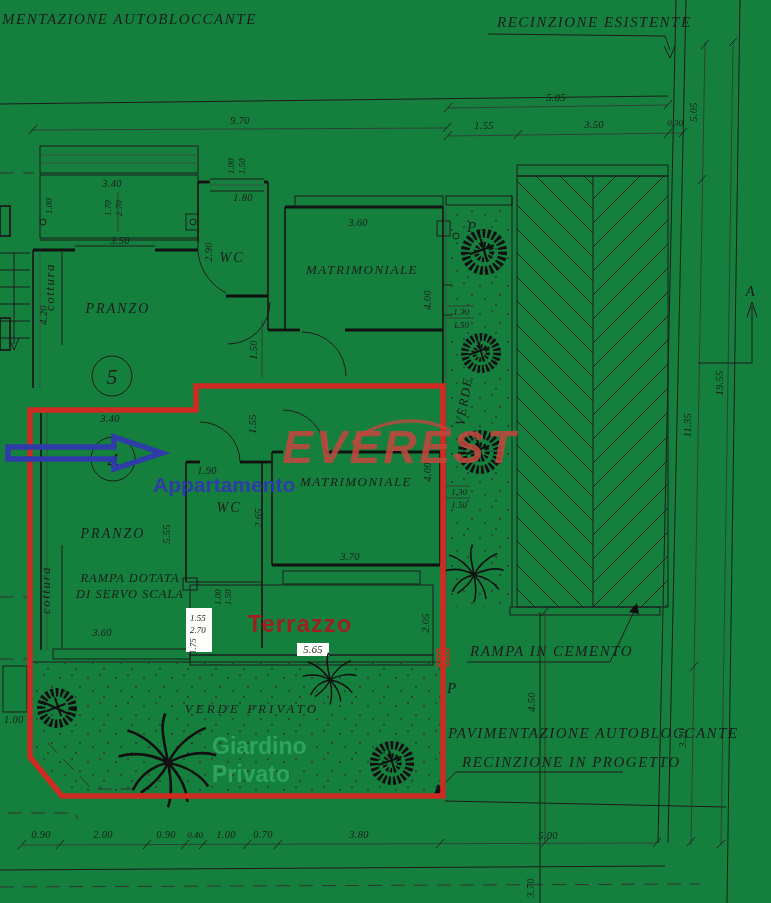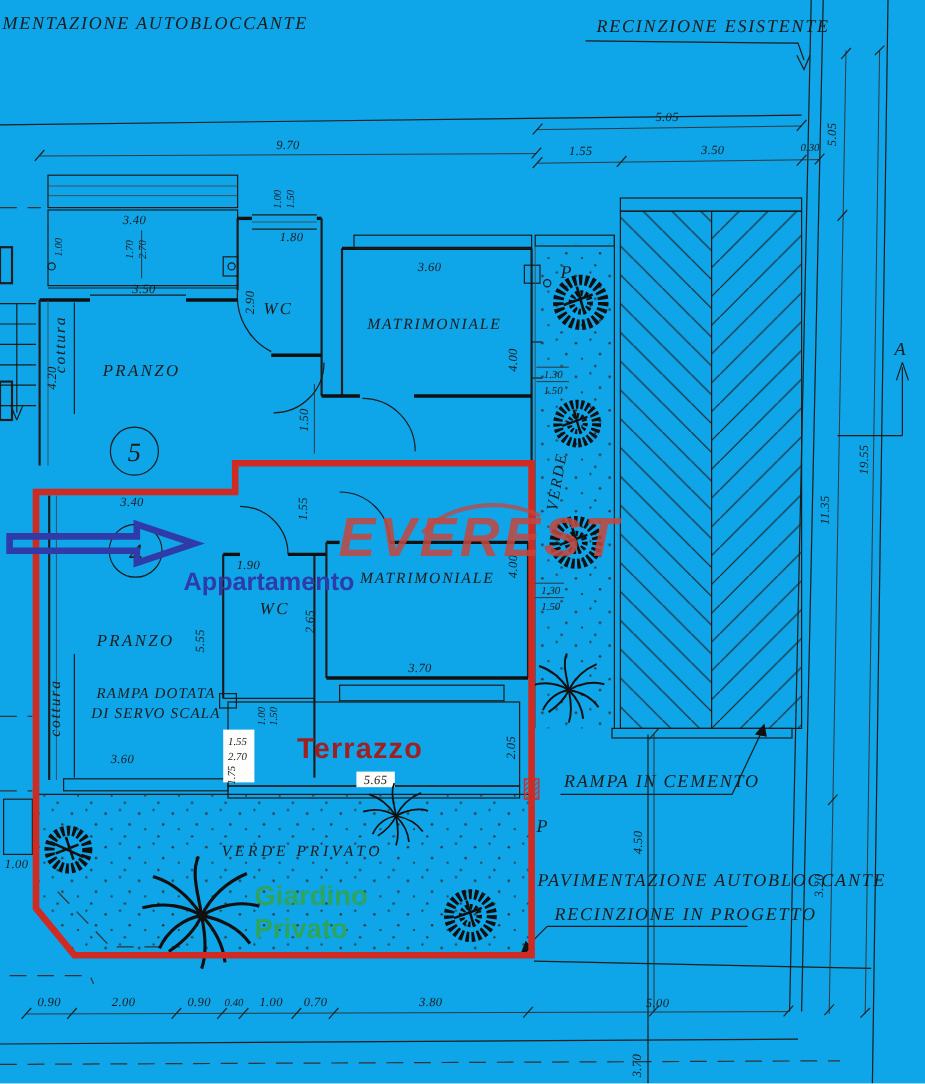--- a/index.html
+++ b/index.html
@@ -1,16 +1,16 @@
 <!DOCTYPE html>
 <html style="--red: #cf2b23; --blue: #2f3ba8; --green: #2fa45e; --dark_red: #9e2020; --watermark: #c7463e;"><head>
 <meta charset="utf-8">
 <style>
   html,body{margin:0;padding:0;background:#ffffff;}
-  #stage{position:relative;width:771px;height:903px;background:#0ea5e9;overflow:hidden;
+  #stage{position:relative;width:771px;height:903px;background:#15803d;overflow:hidden;
          font-family:"Liberation Serif", serif;}
   svg{position:absolute;left:0;top:0;}
   svg text{fill:#1c1c1c;font-family:"Liberation Serif", serif;}
   .lbl{font-style:italic;font-size:15px;letter-spacing:1.5px;}
   .lblS{font-style:italic;font-size:13.5px;letter-spacing:1px;}
   .room{font-style:italic;font-size:14px;letter-spacing:2px;}
   .roomS{font-style:italic;font-size:13px;letter-spacing:1.5px;}
   .dim{font-style:italic;font-size:10.5px;letter-spacing:0.3px;}
   .dimS{font-style:italic;font-size:9px;}
   .num{font-style:italic;font-size:22px;}

